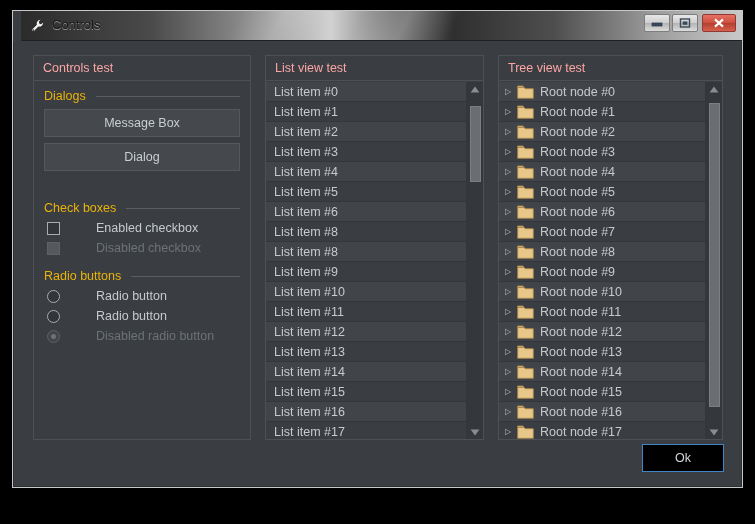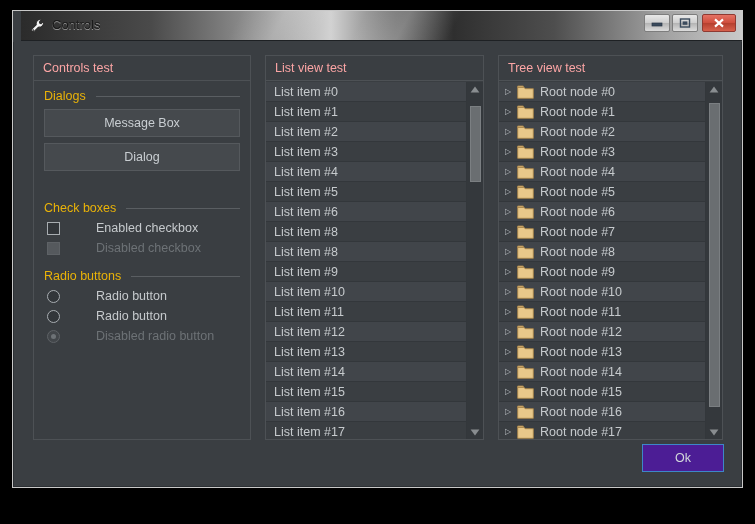--- a/index.html
+++ b/index.html
@@ -193,21 +193,21 @@
     position: absolute; left: 3px; width: 11px;
     background: #6a6e71;
     border: 1px solid #7b7f82;
     cursor: pointer;
   }
 
   
   #ok-btn {
     position: absolute; right: 17px; bottom: 14px;
     width: 82px; height: 28px;
-    background: #4c1d95;
+    background: #000000;
     border: 1px solid #3d87c7;
     color: #d2d7db;
     font-size: 12.5px;
     font-family: "Liberation Sans", sans-serif;
     cursor: pointer;
   }
 </style>
 </head>
 <body>
 

